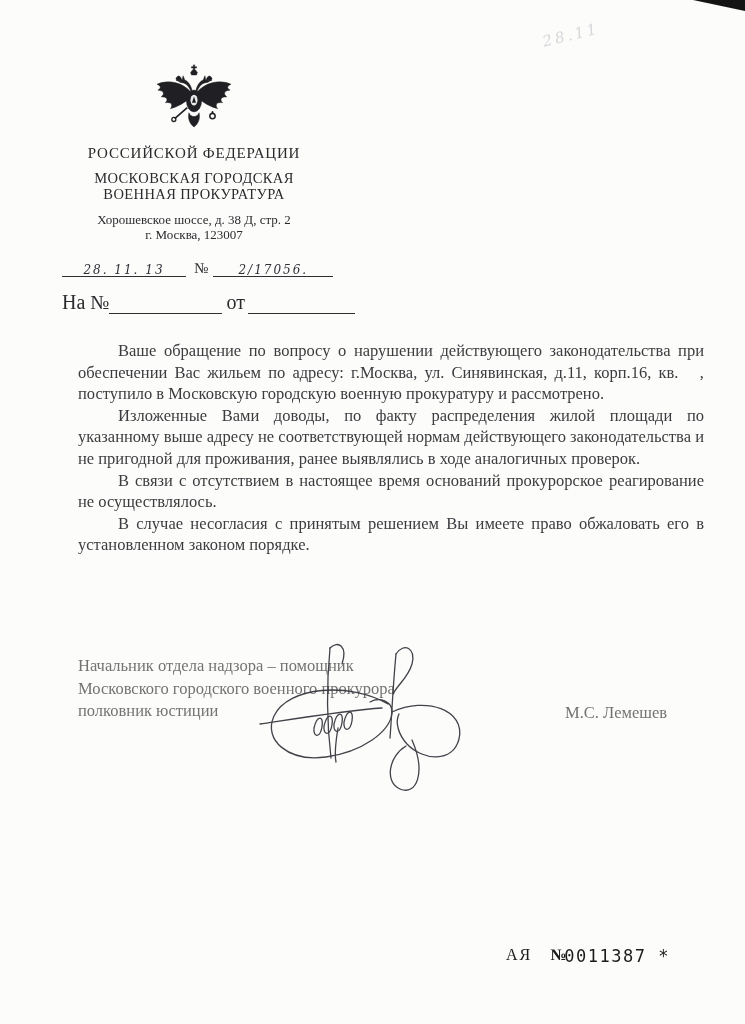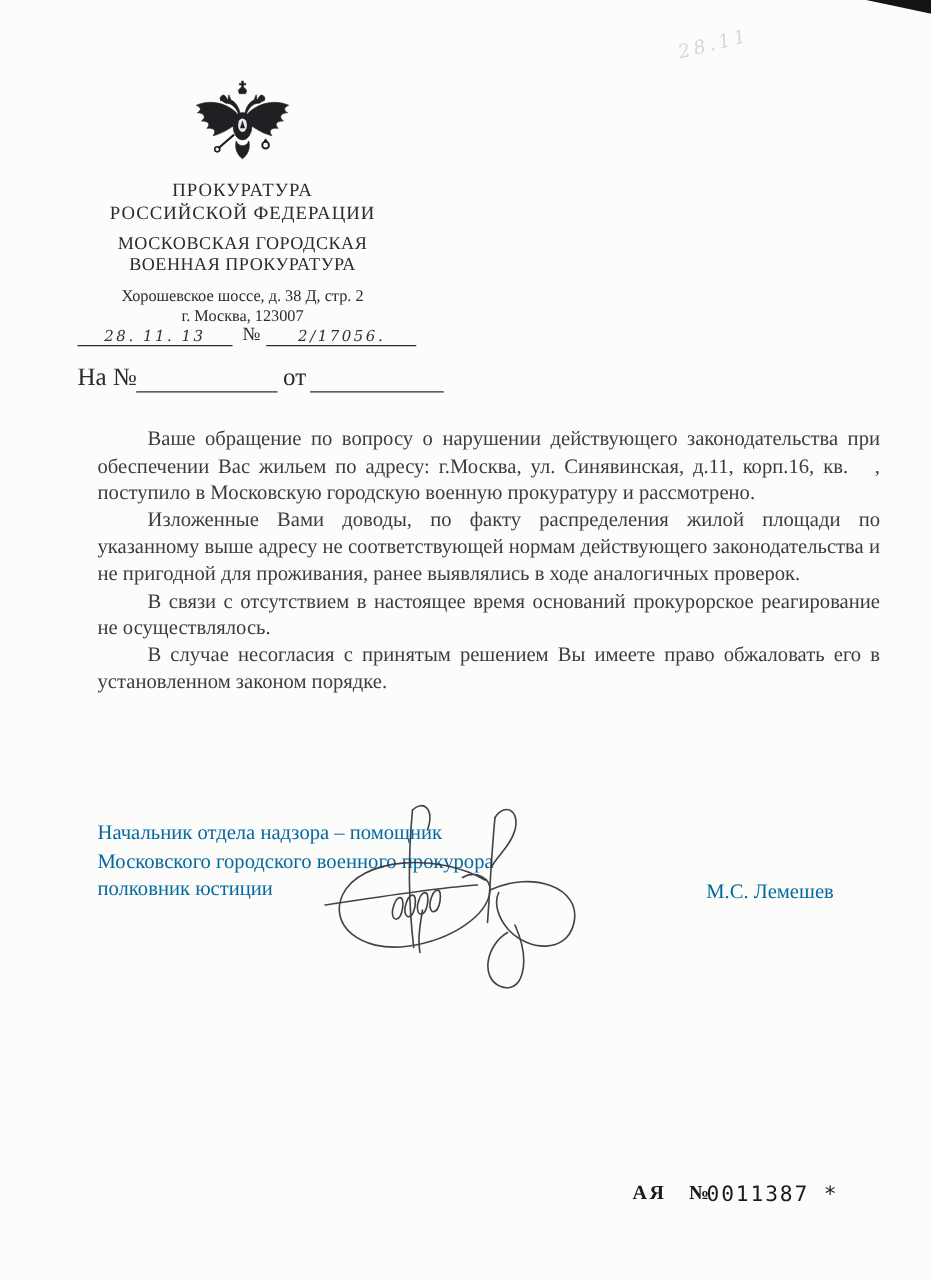--- a/index.html
+++ b/index.html
@@ -38,26 +38,26 @@
   .no-label { font-size:15px; margin:0 5px 0 8px; color:#2b2b2f; }
   .refline2 { position:absolute; top:291px; left:62px; font-size:20px; color:#2b2b2f; white-space:nowrap; }
   .u-na { width:113px; } .u-ot { width:107px; }
   .ot-label { margin:0 3px 0 4px; }
   
   .body-text { position:absolute; top:340px; left:78px; width:626px;
     font-size:16.5px; line-height:21.6px; text-align:justify; color:#3c3c40; }
   .body-text p { margin:0; text-indent:40px; }
   
   .sigblock { position:absolute; top:655px; left:78px; width:626px;
-    font-size:16.5px; line-height:22.5px; color:#0369a1; }
+    font-size:16.5px; line-height:22.5px; color:#737373; }
   .signer-name { position:absolute; left:487px; top:47px; }
   .signature-svg { position:absolute; left:230px; top:640px; width:260px; height:160px; }
   
   .stamp { position:absolute; top:944px; left:506px; white-space:nowrap; color:#1b1b1b; }
-  .stamp-series { font-weight:bold; font-size:16px; letter-spacing:2px; }
+  .stamp-series { font-weight:normal; font-size:16px; letter-spacing:2px; }
   .stamp-no { font-size:16px; font-weight:bold; margin-left:18px; }
   .stamp-digits { font-family:"DejaVu Sans Mono", monospace; font-size:17px;
     letter-spacing:1.5px; position:relative; top:2px; margin-left:-2px;margin-top:32px; }
 </style>
 </head>
 <body>
 
 <div class="page">
 
   <div class="corner-artifact"></div>
@@ -79,21 +79,20 @@
         <path d="M44 58 C46 64 54 64 56 58 C58 66 54 72 50 75 C46 72 42 66 44 58 Z"></path>
         <path d="M42 52 L27 65" fill="none" stroke-width="2"></path>
         <circle cx="26" cy="66" r="2.4" fill="none" stroke-width="1.5"></circle>
         <circle cx="72" cy="62" r="3.2" fill="none" stroke-width="1.8"></circle>
         <path d="M72 59 v-3 M70.5 57.5 h3" fill="none" stroke-width="1.2"></path>
       </g>
       <ellipse cx="50" cy="43" rx="4.2" ry="6.5" fill="#ffffff" opacity="0.9"></ellipse>
       <path d="M50 38.5 l2.4 7.5 h-4.8 z" fill="#202024"></path>
     </svg>
     <div class="org-block1">
-      <div>ПРОКУРАТУРА</div>
       <div>РОССИЙСКОЙ ФЕДЕРАЦИИ</div>
     </div>
     <div class="org-block2">
       <div>МОСКОВСКАЯ ГОРОДСКАЯ</div>
       <div>ВОЕННАЯ ПРОКУРАТУРА</div>
     </div>
     <div class="addr-block">
       <div>Хорошевское шоссе, д. 38 Д, стр. 2</div>
       <div>г. Москва, 123007</div>
     </div>

